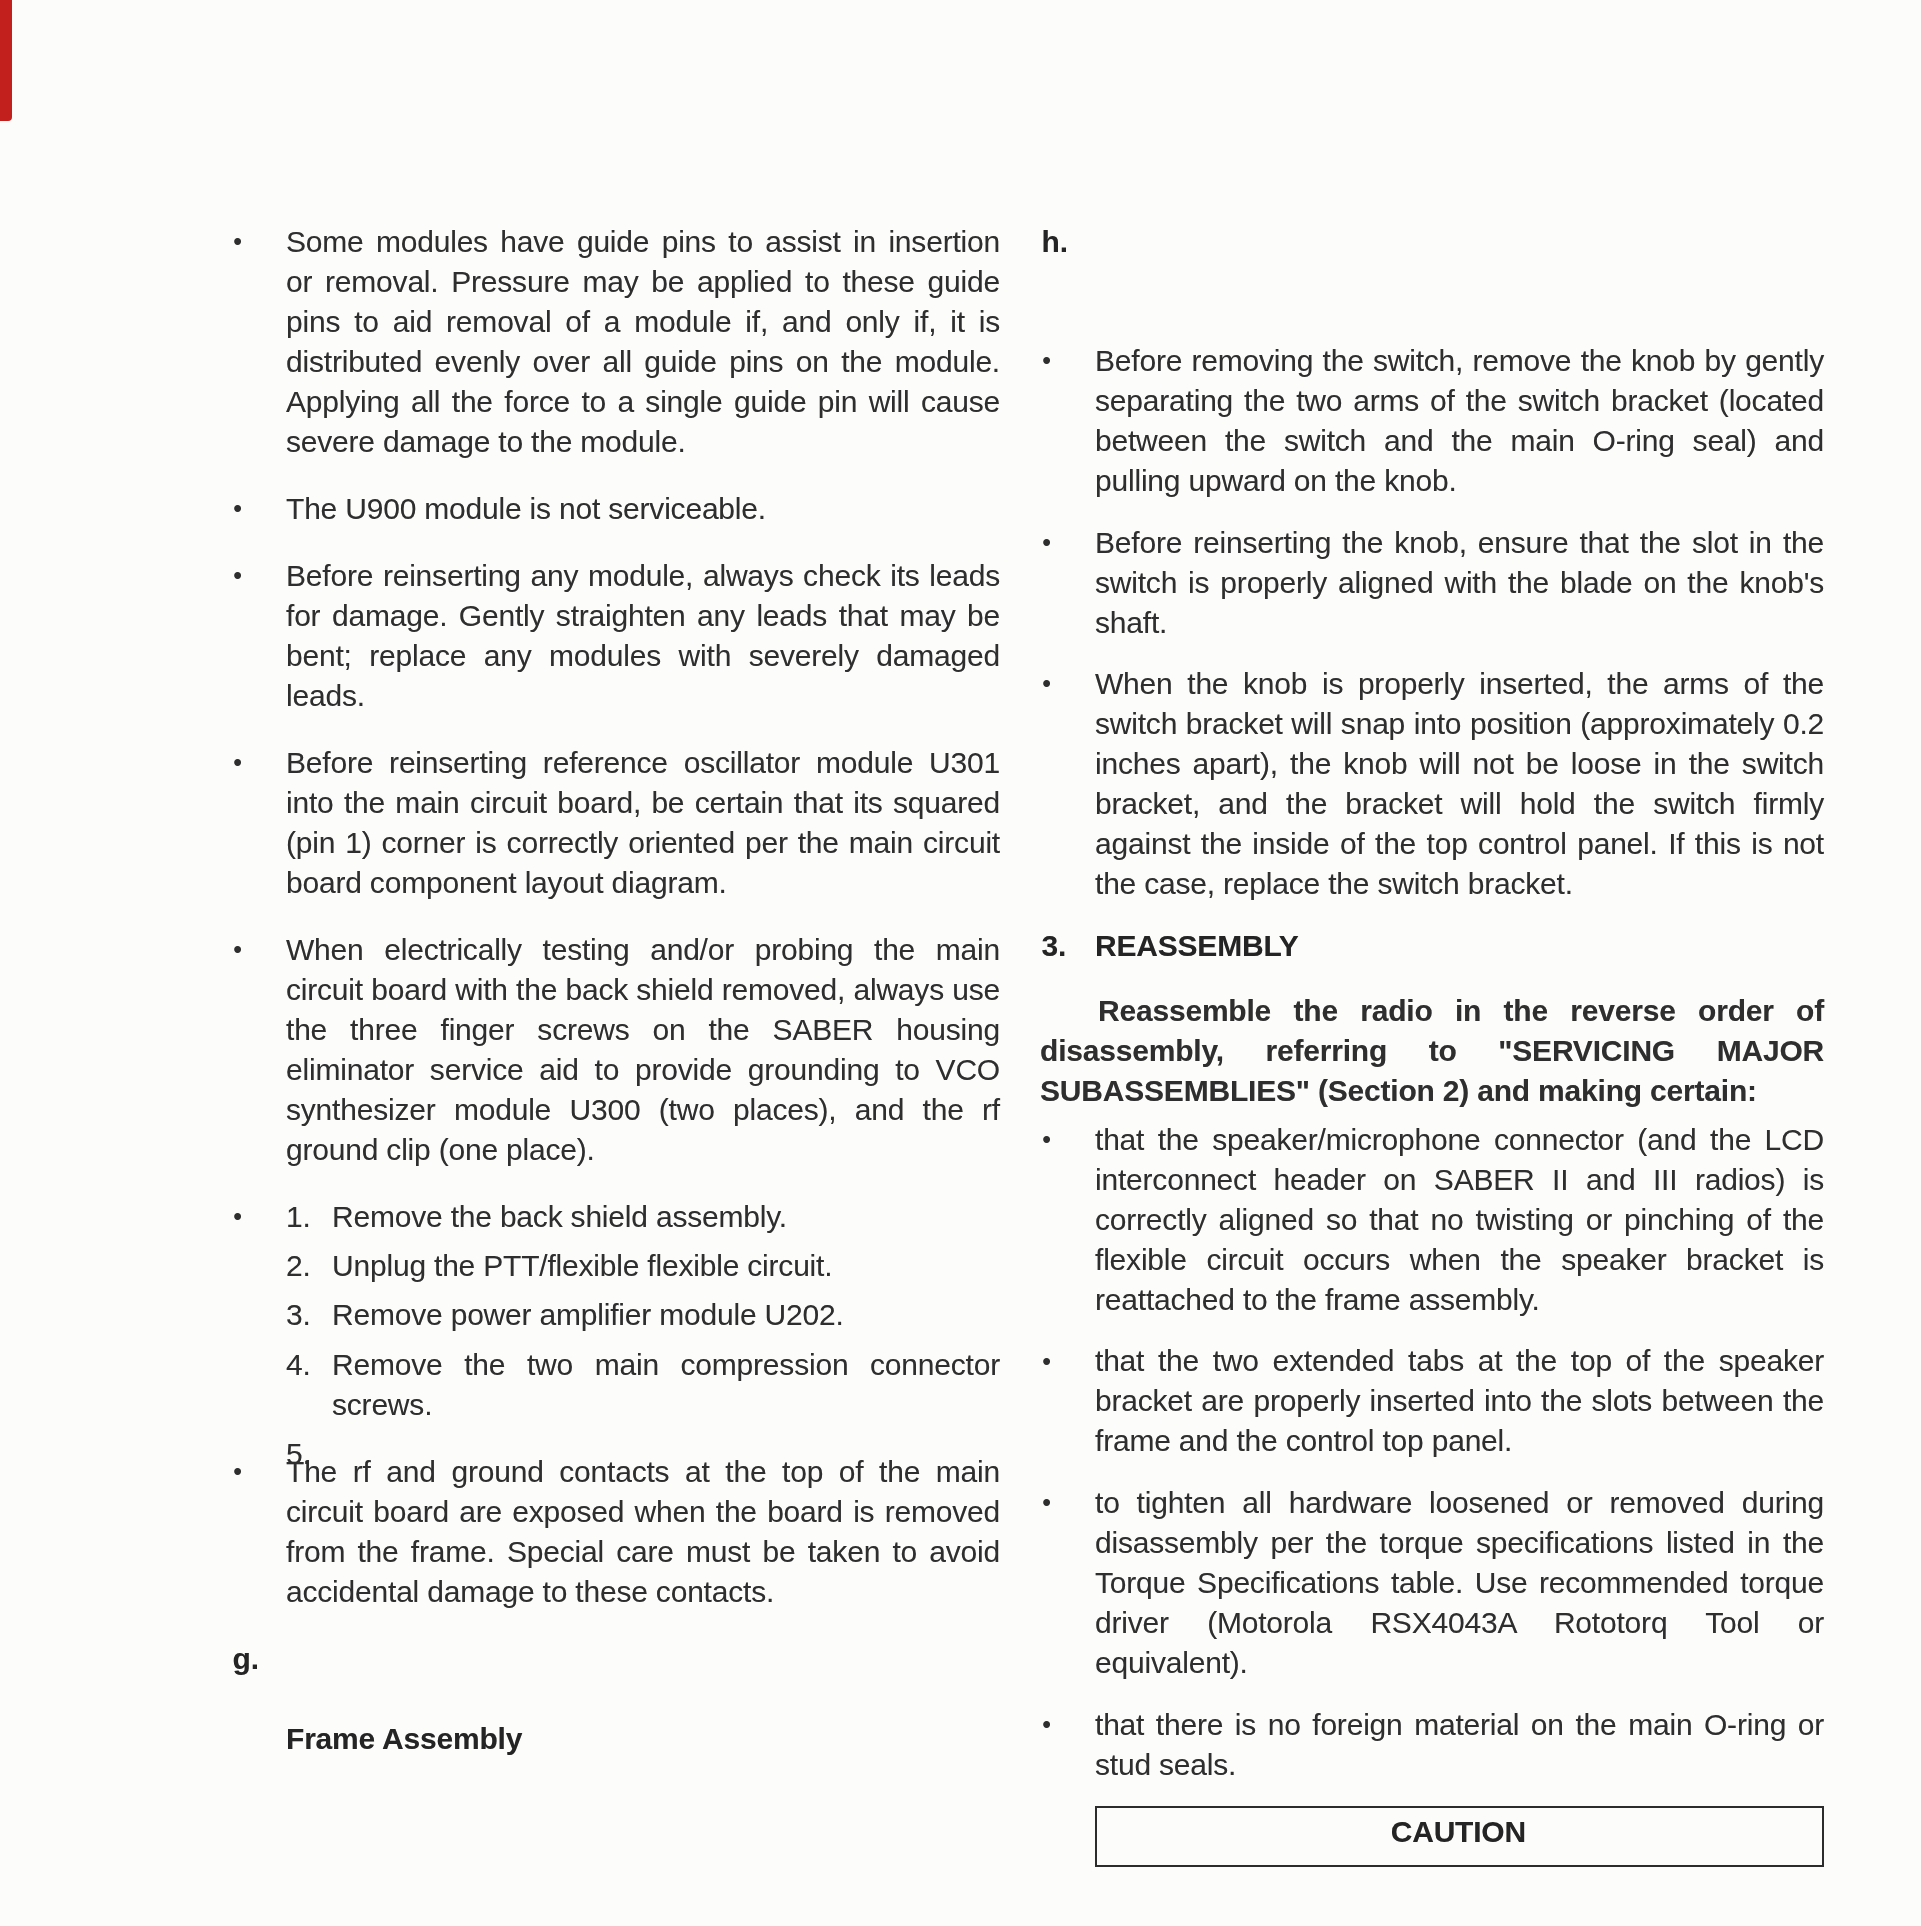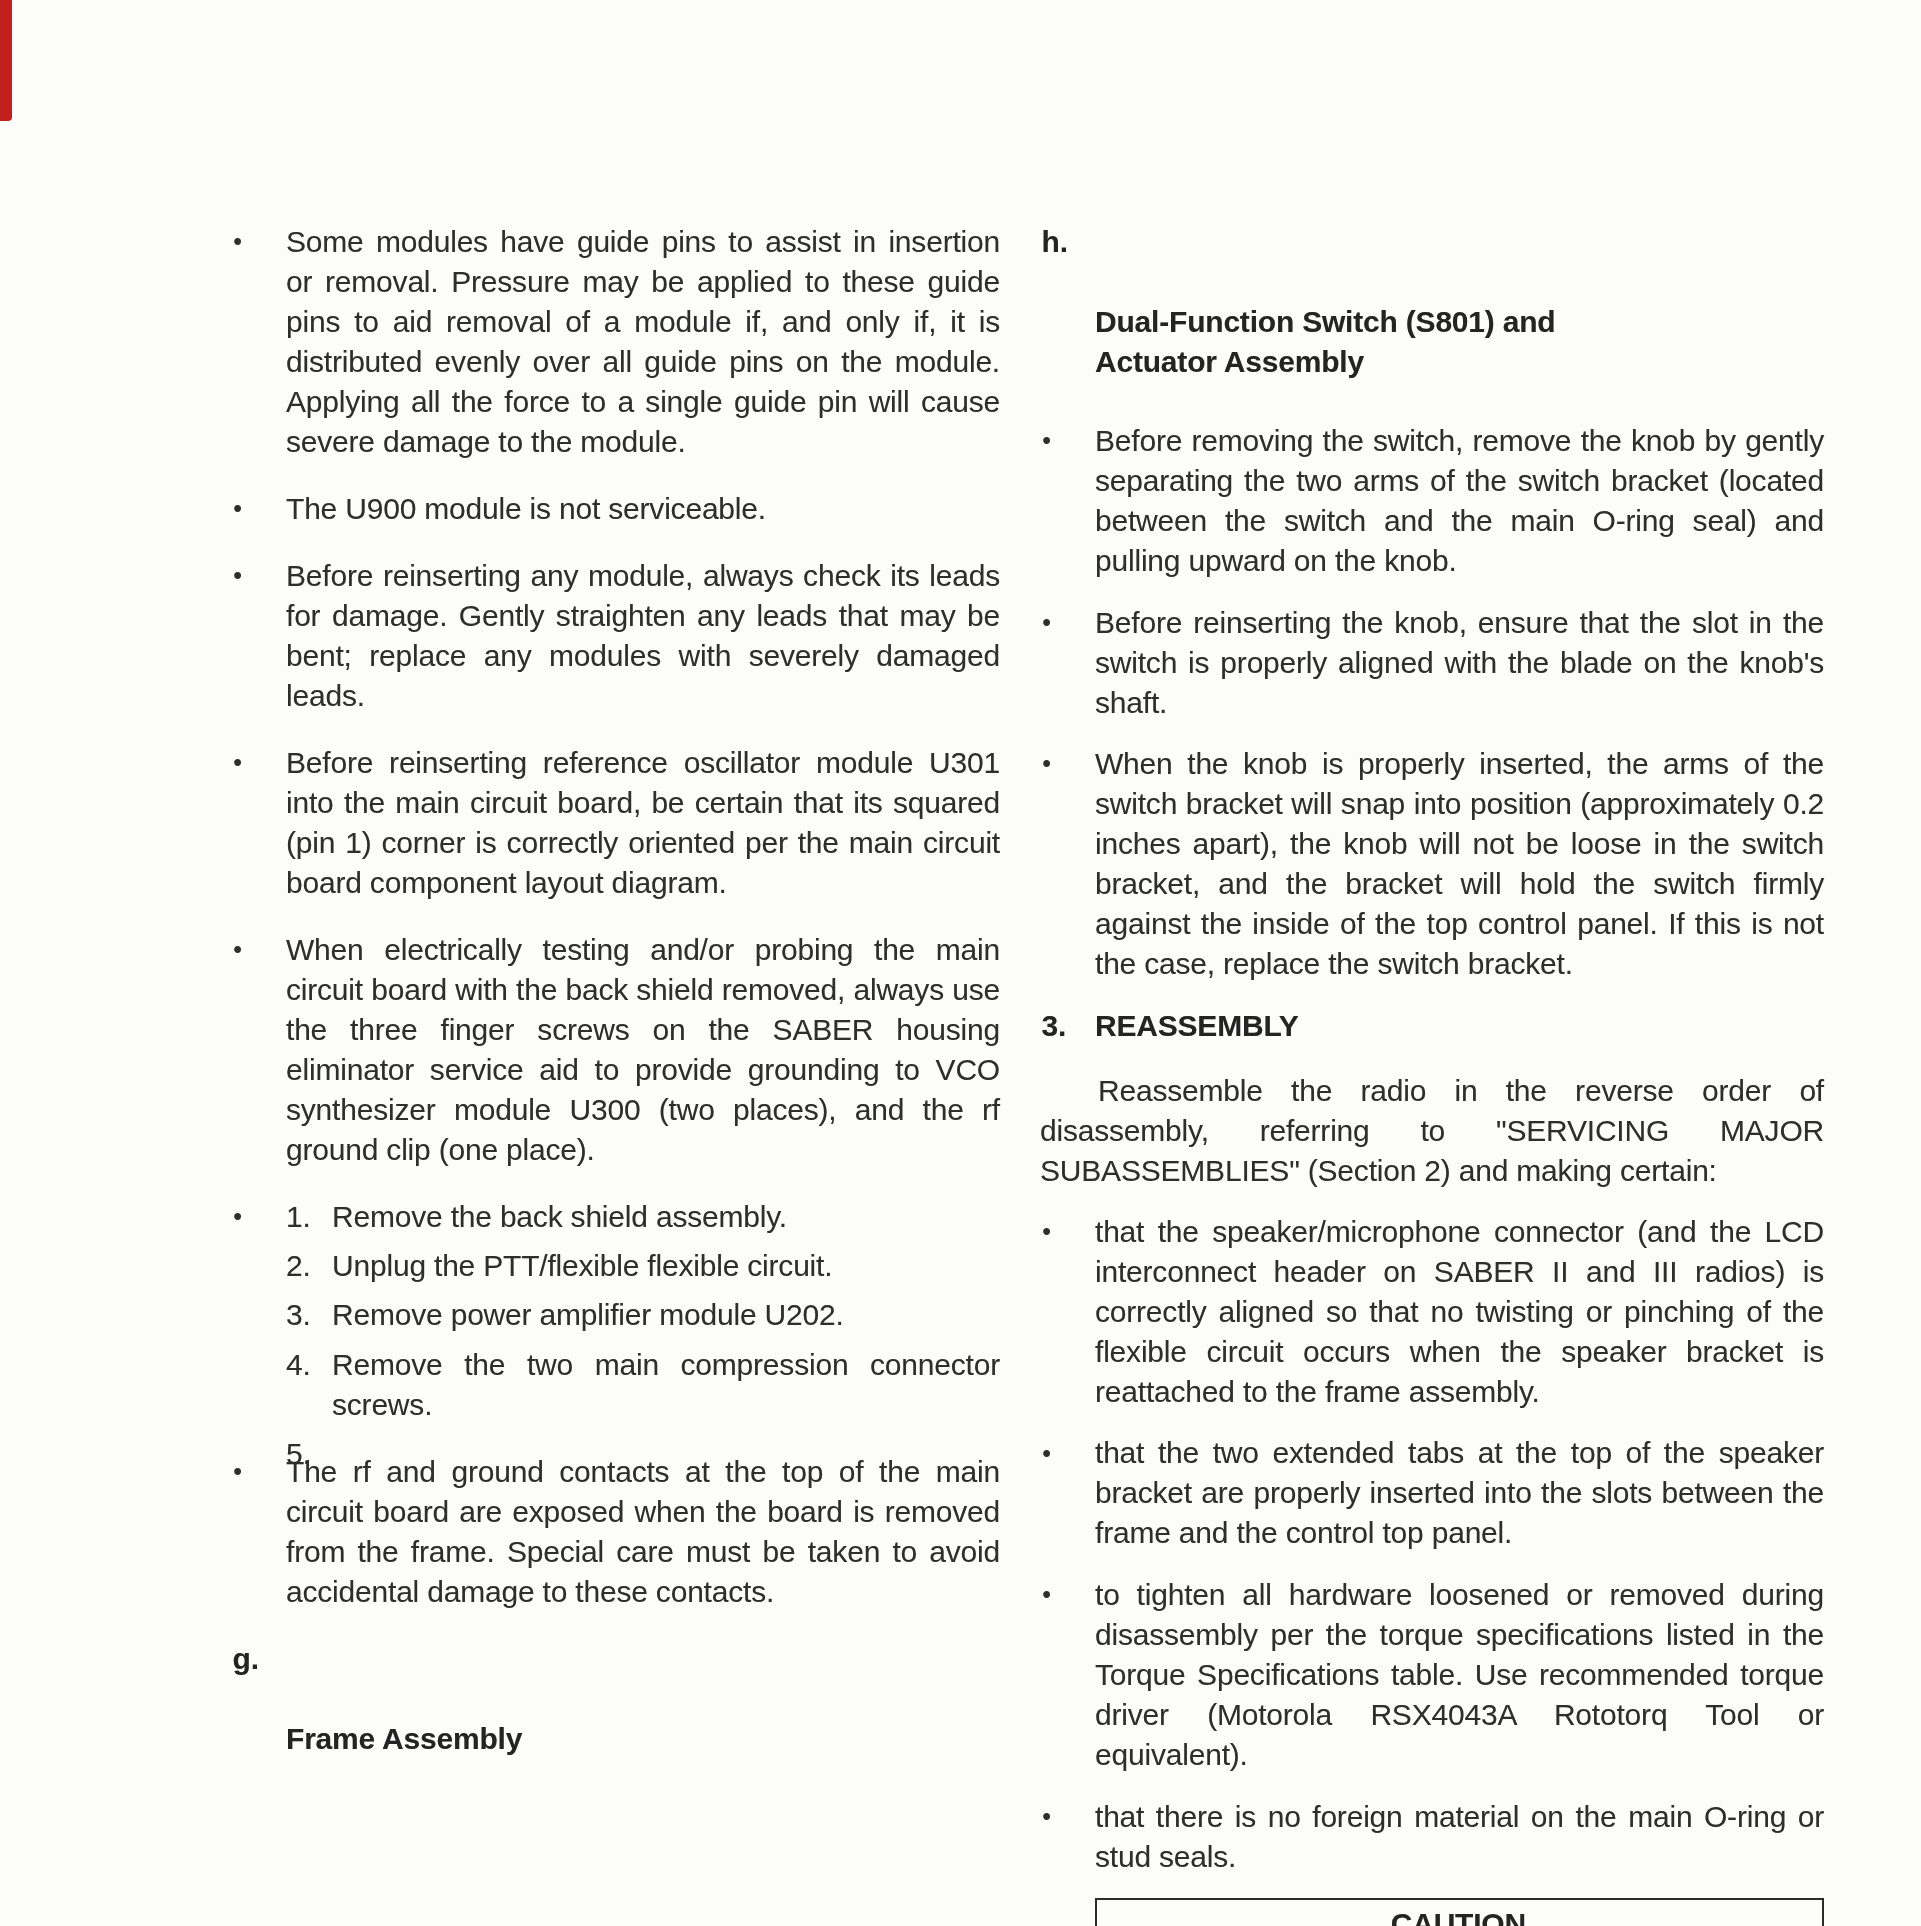--- a/index.html
+++ b/index.html
@@ -79,21 +79,22 @@
     position: relative;
     padding-left: 55px;
     font-weight: bold;
     color: #242424;
     text-align: left;
     margin: 6.2px 0 25px 0;
   }
 
   .para {
     text-indent: 58px;
-    margin-bottom: 21px;
+    margin-bottom: 9px;
+    font-weight: bold;
   }
 
   .caution {
     margin: 3.9px 0 21.6px 55px;
     border: 2.7px solid #2c2c2c;
     padding: 3.9px 10.8px 13px 8.5px;
   }
   .caution-title {
     text-align: center;
     font-weight: bold;
@@ -173,22 +174,20 @@
       <span class="letter">g.</span>
       <span>Frame Assembly</span>
     </div>
 
   </div>
 
   <div class="col" id="right-col">
 
     <div class="sub-heading">
       <span class="letter">h.</span>
-      <span>Dual-Function Switch (S801) and
-Actuator Assembly</span>
     </div>
 
     <div class="bullet">
       <span class="marker">•</span>
       <span>Before removing the switch, remove the knob by gently separating the two arms of the switch bracket (located between the switch and the main O-ring seal) and pulling upward on the knob.</span>
     </div>
 
     <div class="bullet">
       <span class="marker">•</span>
       <span>Before reinserting the knob, ensure that the slot in the switch is properly aligned with the blade on the knob's shaft.</span>

